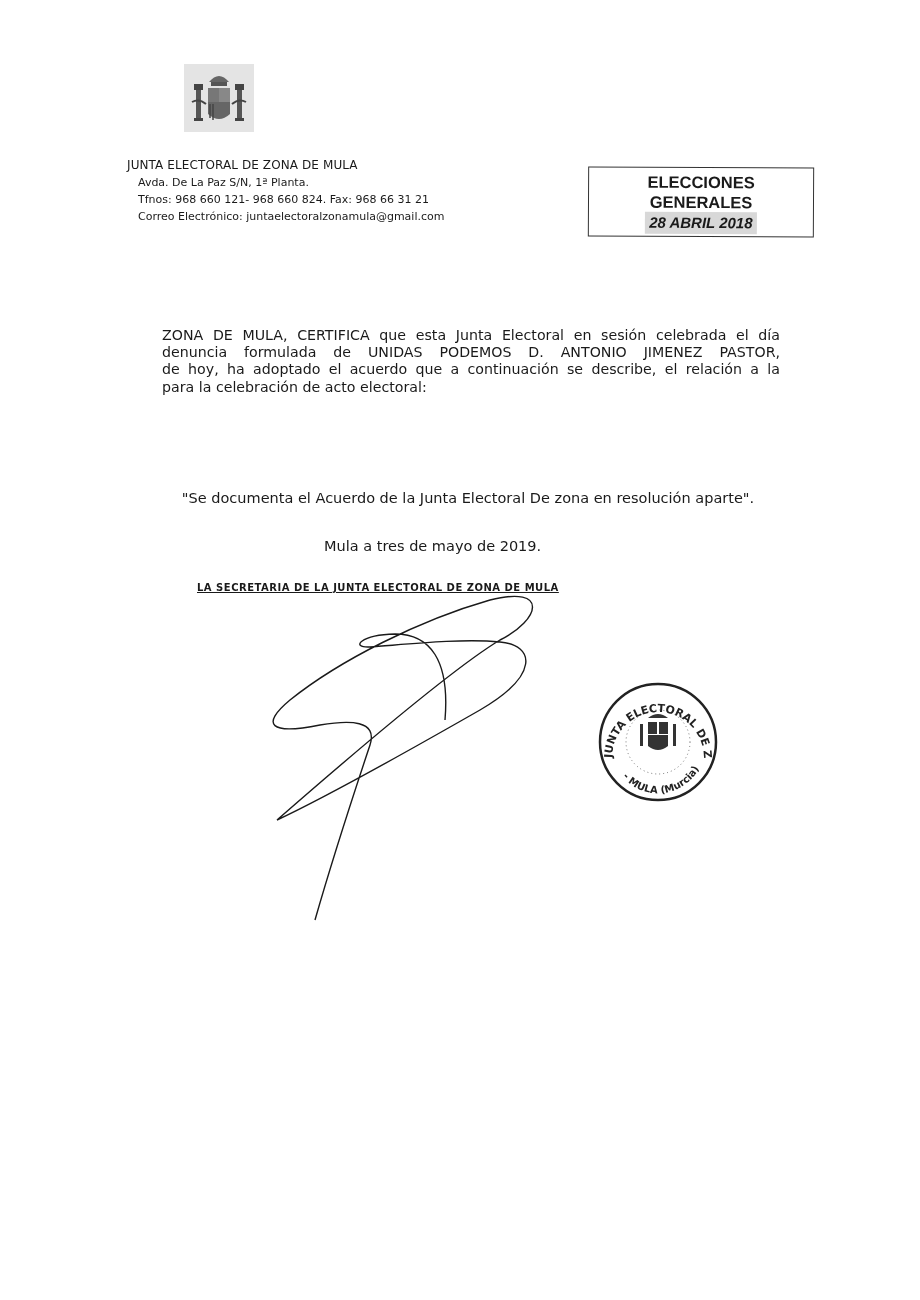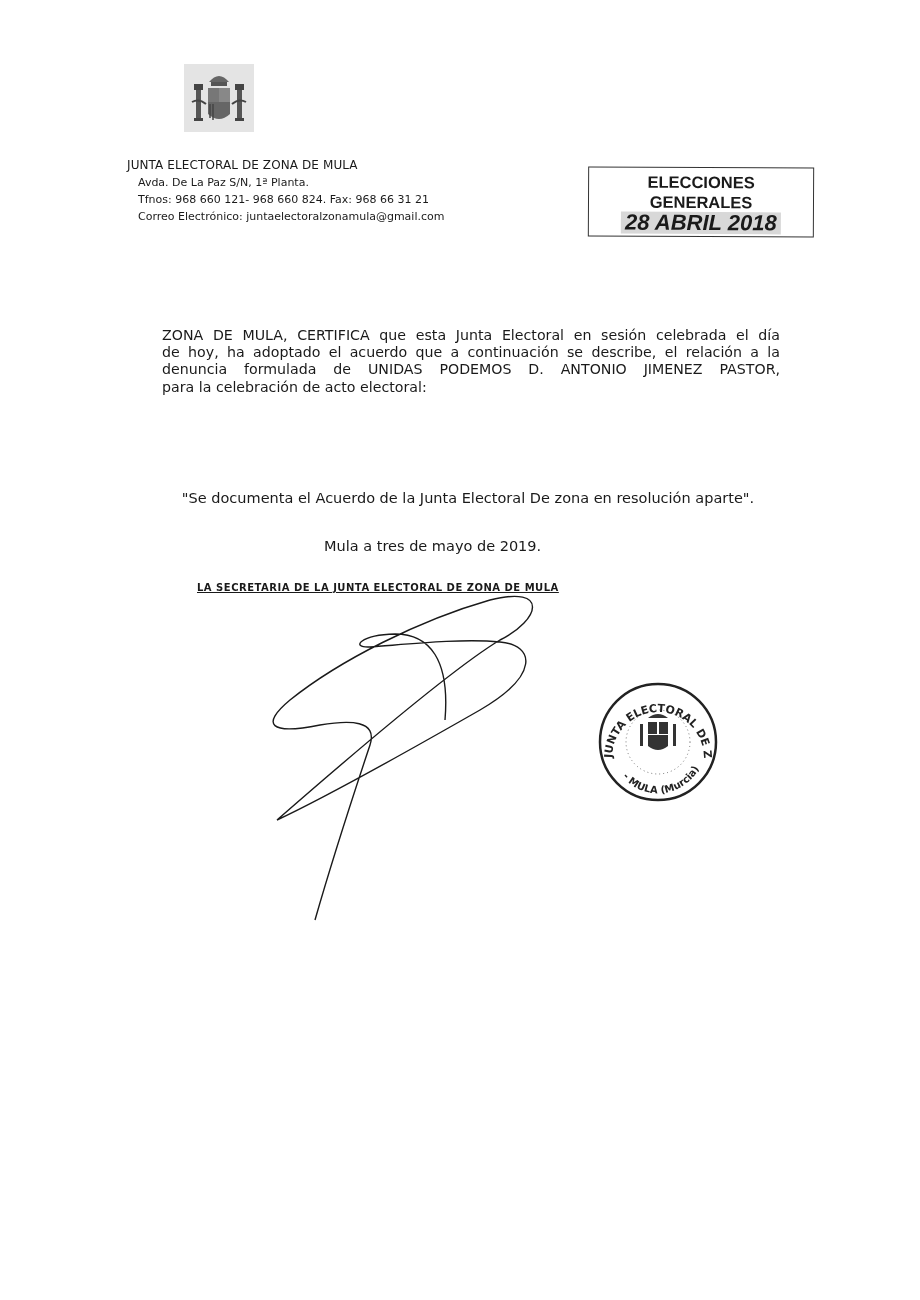--- a/index.html
+++ b/index.html
@@ -6,21 +6,21 @@
   body { width:920px; height:1300px; background:#ffffff; position:relative; overflow:hidden;
          font-family:"DejaVu Sans", sans-serif; color:#1a1a1a; }
   .abs { position:absolute; }
   .coat { left:184px; top:64px; width:70px; height:68px; background:#e6e6e6; }
   .hdr-title { left:127px; top:158px; font-weight:normal; font-size:12px; letter-spacing:0.1px; }
   .hdr-line { left:138px; font-size:11px; white-space:nowrap; }
   .box { left:588px; top:167px; width:224px; height:68px; border:1px solid #333; transform:rotate(0.3deg);
          text-align:center; font-family:"Liberation Sans", sans-serif; font-weight:bold; }
   .box .l1 { font-size:16.5px; margin-top:4px; line-height:20px; }
   .box .l2 { font-size:16.5px; line-height:20px; }
-  .box .l3 { font-size:22px; font-style:italic; line-height:22px; background:#d8d8d8; display:inline-block; padding:0 4px; }
+  .box .l3 { font-size:15px; font-style:italic; line-height:22px; background:#d8d8d8; display:inline-block; padding:0 4px; }
   .body-p { left:162px; top:327px; width:618px; font-size:14.2px; line-height:17.2px; text-align:justify; }
   .body-p span.line { display:block; text-align:justify; text-align-last:justify; white-space:nowrap; }
   .body-p span.last { text-align-last:left; }
   .quote { left:158px; top:490px; width:620px; font-size:14.5px; text-align:center; white-space:nowrap; }
   .date { left:324px; top:538px; font-size:14.5px; white-space:nowrap; }
   .sig-title { left:197px; top:582px; font-weight:bold; font-size:10px; letter-spacing:0.5px; white-space:nowrap;text-decoration:underline; }
   .sig { left:260px; top:590px; }
   .seal { left:590px; top:680px; }
 </style>
 </head>
@@ -53,22 +53,22 @@
 <div class="abs hdr-line" style="top:210px;">Correo Electrónico: juntaelectoralzonamula@gmail.com</div>
 
 <div class="abs box">
   <div class="l1">ELECCIONES</div>
   <div class="l2">GENERALES</div>
   <div class="l3">28 ABRIL 2018</div>
 </div>
 
 <div class="abs body-p">
   <span class="line">ZONA DE MULA,  CERTIFICA que esta Junta Electoral en sesión celebrada el día</span>
+  <span class="line">denuncia formulada de UNIDAS PODEMOS D. ANTONIO JIMENEZ PASTOR,</span>
   <span class="line">de hoy, ha adoptado el acuerdo que a continuación se describe, el relación a la</span>
-  <span class="line">denuncia formulada de UNIDAS PODEMOS D. ANTONIO JIMENEZ PASTOR,</span>
   <span class="line last">para la celebración de acto electoral:</span>
 </div>
 
 <div class="abs quote">"Se documenta el Acuerdo de la Junta Electoral De zona en resolución aparte".</div>
 <div class="abs date">Mula a  tres de mayo  de 2019.</div>
 
 <div class="abs sig-title">LA SECRETARIA DE LA JUNTA ELECTORAL DE ZONA DE MULA</div>
 
 <div class="abs sig">
   <svg width="300" height="340" viewBox="0 0 300 340">

